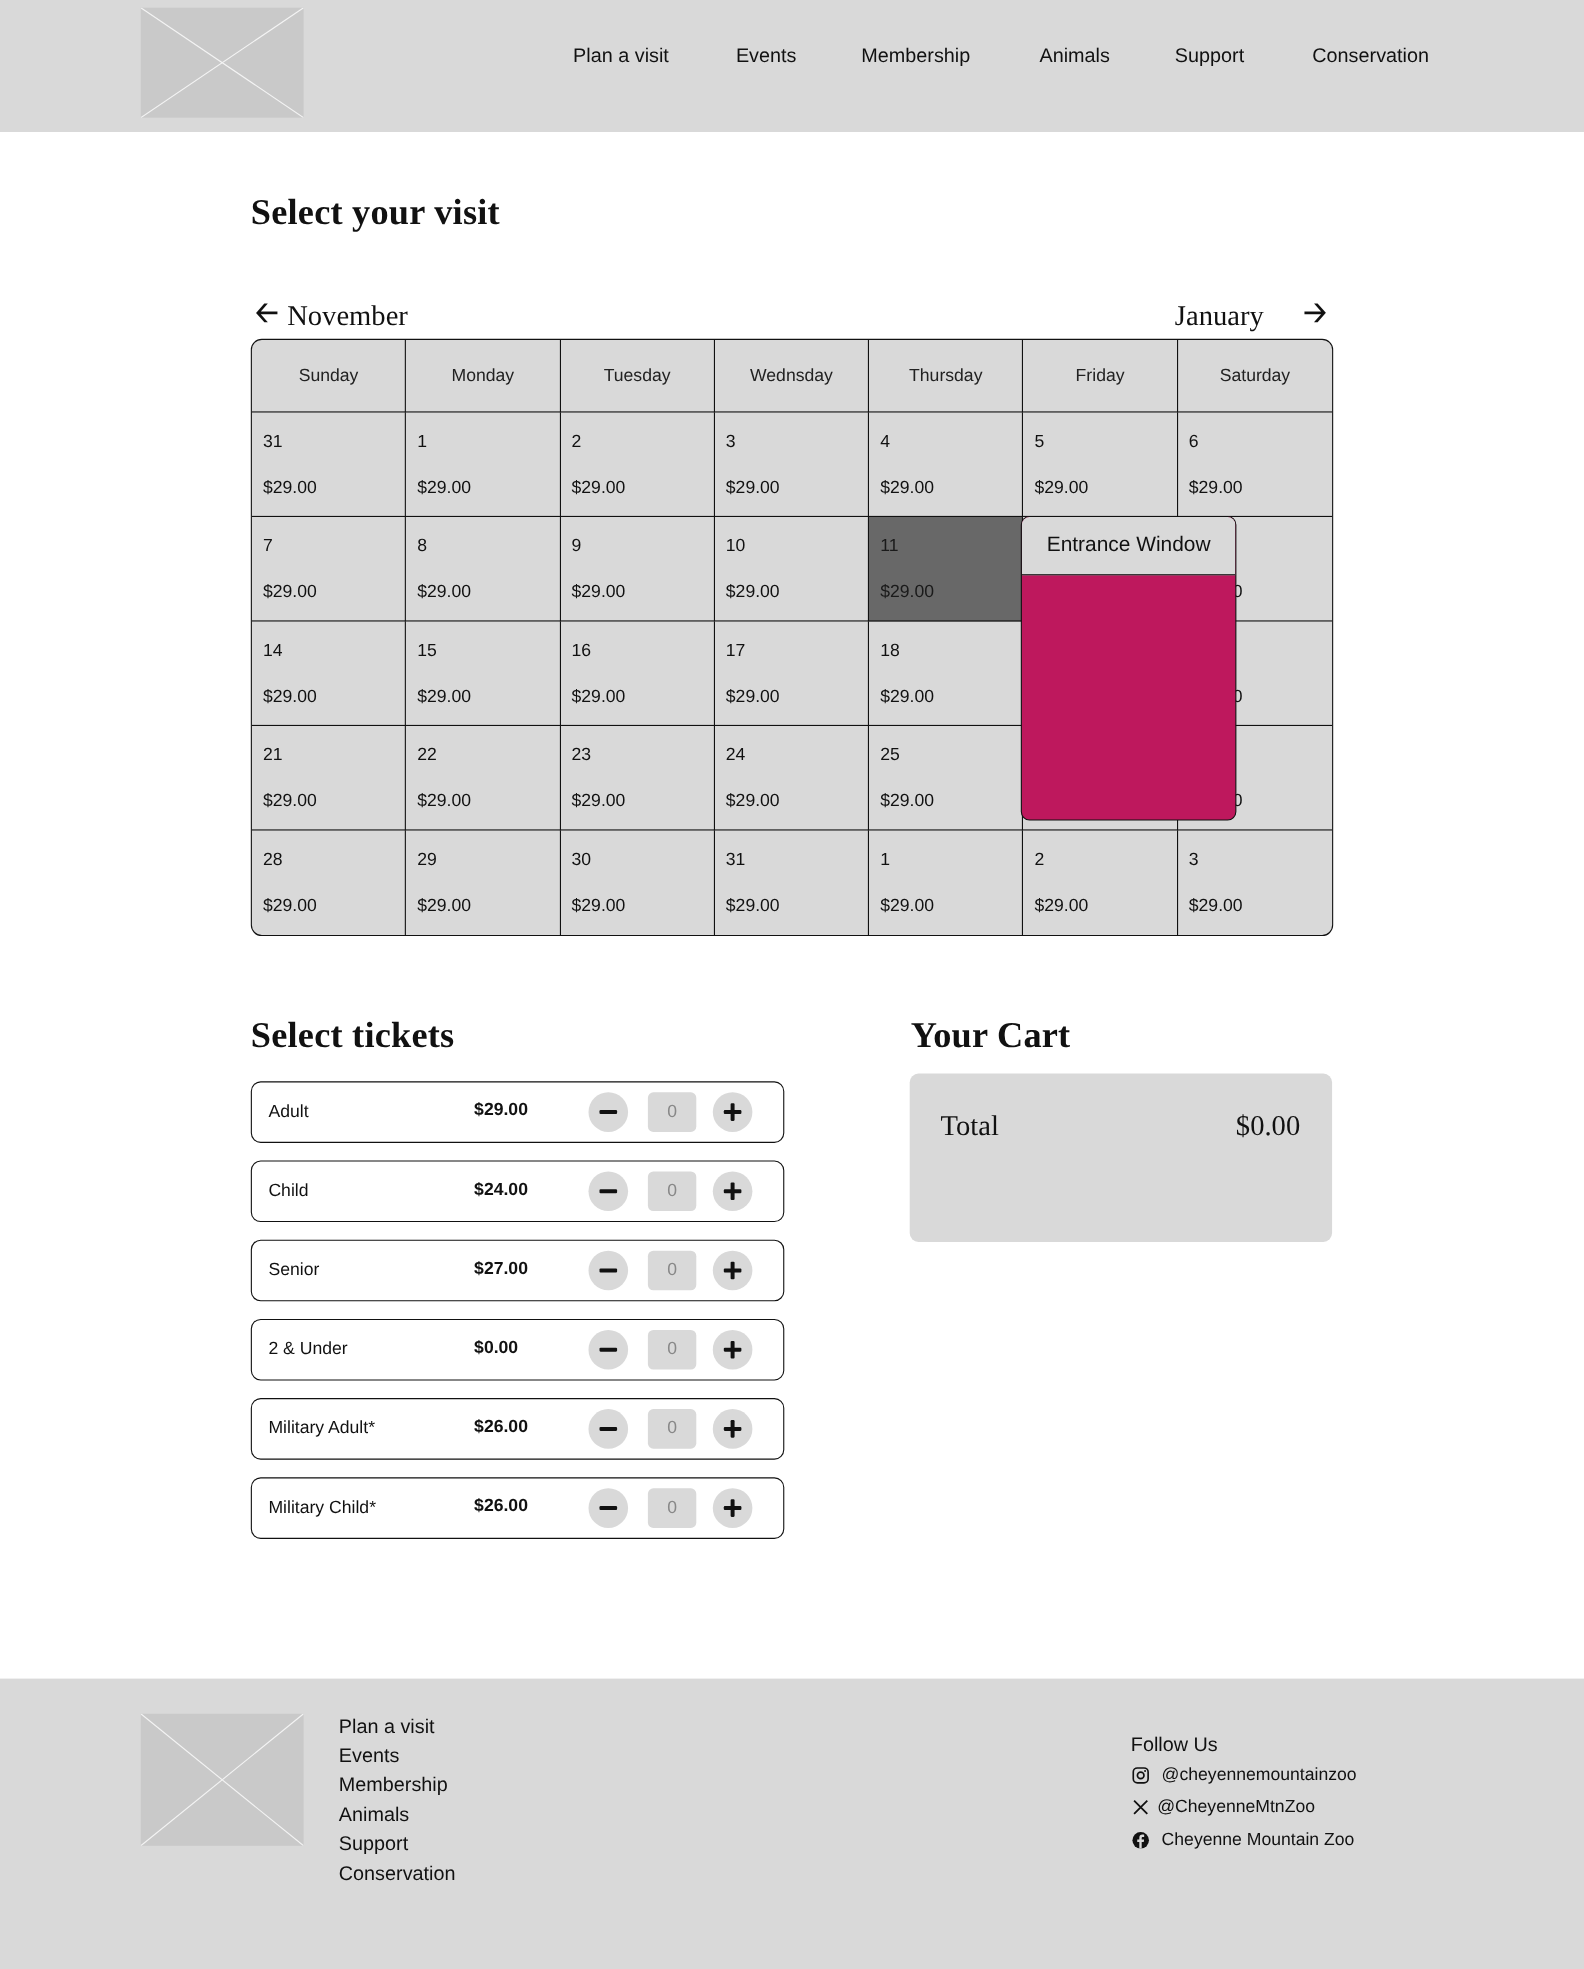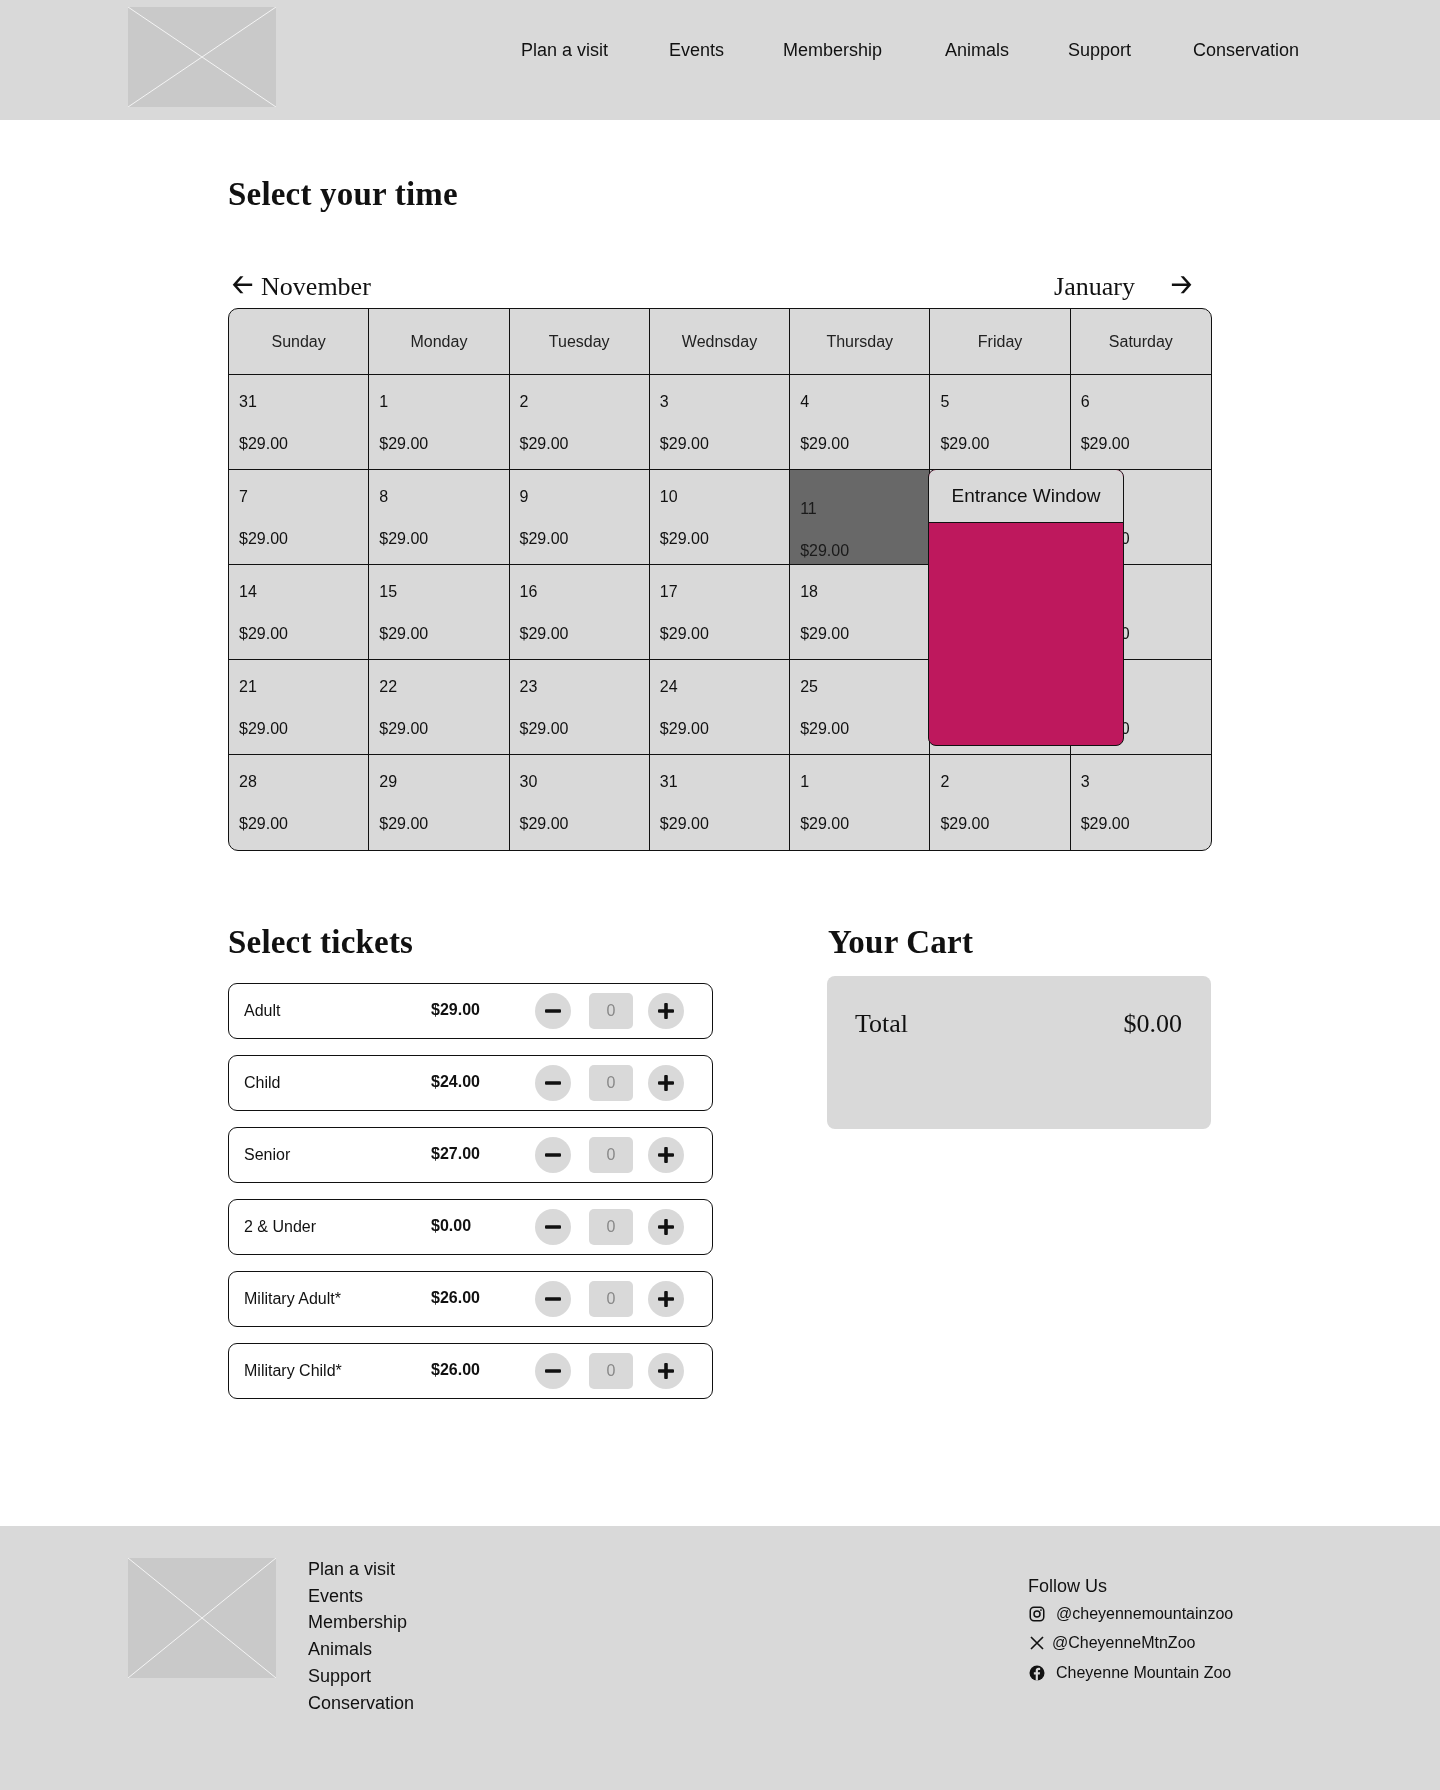--- a/index.html
+++ b/index.html
@@ -12,35 +12,35 @@
   .logo-ph svg { position: absolute; left: 0; top: 0; width: 100%; height: 100%; }
   .header-logo { left: 128px; top: 7px; width: 148px; height: 100px; }
   .main-nav { position: absolute; top: 40px; left: 0; width: 1440px; height: 24px; }
   .main-nav a { position: absolute; font-size: 18px; color: #111; text-decoration: none; white-space: nowrap; }
   .h-section { position: absolute; font-weight: bold; font-size: 33px; color: #111; font-family: "Liberation Serif", "DejaVu Serif", serif; letter-spacing: 0.2px; }
 
   
   .month-nav { position: absolute; top: 255px; left: 228px; width: 984px; height: 50px; }
   .month-prev, .month-next { position: absolute; top: 10px; font-family: "Liberation Serif", serif; font-size: 26px; color: #111; display: flex; align-items: center; gap: 8px; cursor: pointer; }
   .month-prev { left: 4px; }
-  .month-next { right: 20px; gap: 36px; }
+  .month-next { right: 6px; gap: 36px; }
   .arrow { font-family: "DejaVu Sans", sans-serif; font-weight: bold; font-size: 26px; }
   .month-current { position: absolute; top: 0; left: 0; width: 984px; text-align: center; font-family: "Liberation Serif", serif; font-weight: bold; font-size: 36px; padding-left: 8px; }
 
   
   .calendar { position: absolute; left: 228px; top: 308px; width: 984px; height: 543px; border: 1.5px solid #111; border-radius: 10px; background: #d9d9d9; overflow: hidden; }
   .cal-grid { display: grid; grid-template-columns: repeat(7, 1fr); grid-template-rows: 66px repeat(5, 1fr); width: 100%; height: 100%; }
   .cal-head { display: flex; align-items: center; justify-content: center; font-size: 16px; color: #222; border-right: 1.5px solid #111; border-bottom: 1.5px solid #111; text-align: right; }
   .cal-cell { position: relative; border-right: 1.5px solid #111; border-bottom: 1.5px solid #111; cursor: pointer; }
   .cal-grid > :nth-child(7n) { border-right: none; }
   .cal-grid > :nth-last-child(-n+7) { border-bottom: none; }
   .cal-day { position: absolute; left: 10px; top: 18px; font-size: 16px; color: #111; }
   .cal-price { position: absolute; left: 10px; top: 60px; font-size: 16px; color: #111; }
   .cal-cell.selected { background: #686868; }
-  .cal-cell.selected .cal-day, .cal-cell.selected .cal-price { color: #1a1a1a; margin-top: 12px; }
+  .cal-cell.selected .cal-day, .cal-cell.selected .cal-price { color: #1a1a1a; }
 
   
   .entrance-popup { position: absolute; left: 928px; top: 469px; width: 196px; height: 277px; border: 1.5px solid #111; border-radius: 8px; background: #be185d; overflow: hidden; z-index: 5; }
   .entrance-head { height: 53px; background: #d9d9d9; border-bottom: 1.5px solid #111; display: flex; align-items: center; justify-content: center; font-size: 19px; color: #111; }
   .entrance-list { position: relative; height: 222px; }
   .chev { position: absolute; left: 0; width: 100%; text-align: center; font-size: 15px; font-weight: bold; cursor: pointer; }
   .chev-up { top: 8px; }
   .chev-down { bottom: 6px; }
   .chev svg { width: 16px; height: 10px; }
   .time-opt { position: absolute; left: 0; width: 100%; text-align: center; font-size: 19px; color: #111; cursor: pointer; }
@@ -84,21 +84,21 @@
   <nav class="main-nav">
     <a href="#" style="left:521px">Plan a visit</a>
     <a href="#" style="left:669px">Events</a>
     <a href="#" style="left:783px">Membership</a>
     <a href="#" style="left:945px">Animals</a>
     <a href="#" style="left:1068px">Support</a>
     <a href="#" style="left:1193px">Conservation</a>
   </nav>
 </header>
 
-<h1 class="h-section" style="left:228px; top:176px;">Select your time</h1>
+<h1 class="h-section" style="left:228px; top:176px;">Select your visit</h1>
 
 <div class="month-nav">
   <div class="month-prev">
     <span class="arrow">🡠</span>
     <span>November</span>
   </div>
   <div class="month-next">
     <span>January</span>
     <span class="arrow">🡢</span>
   </div>

